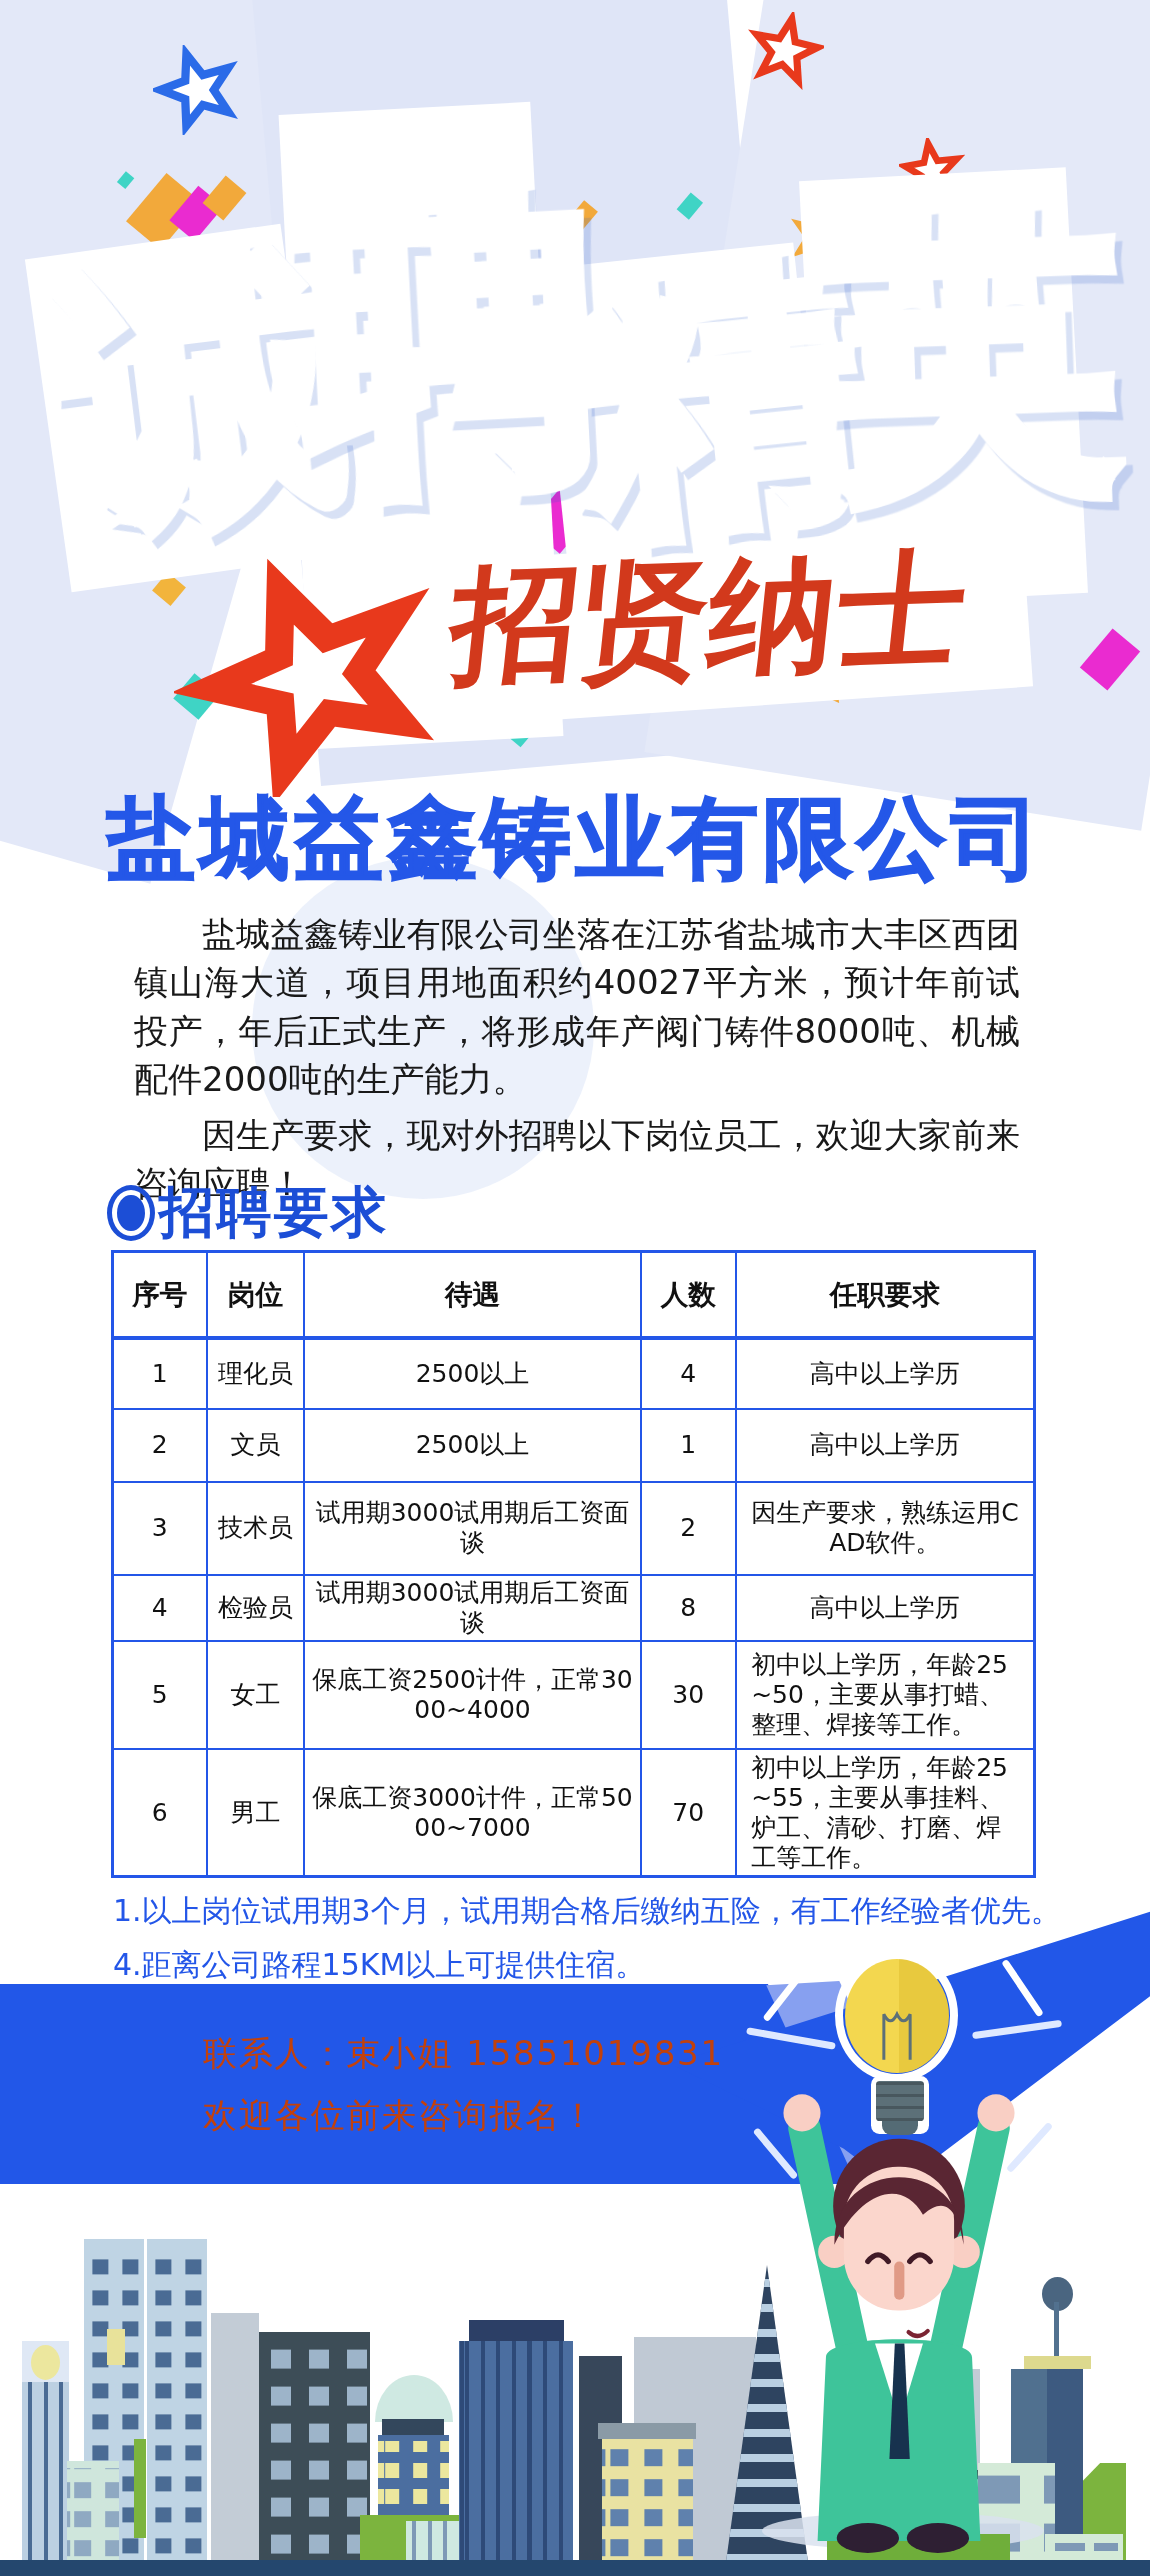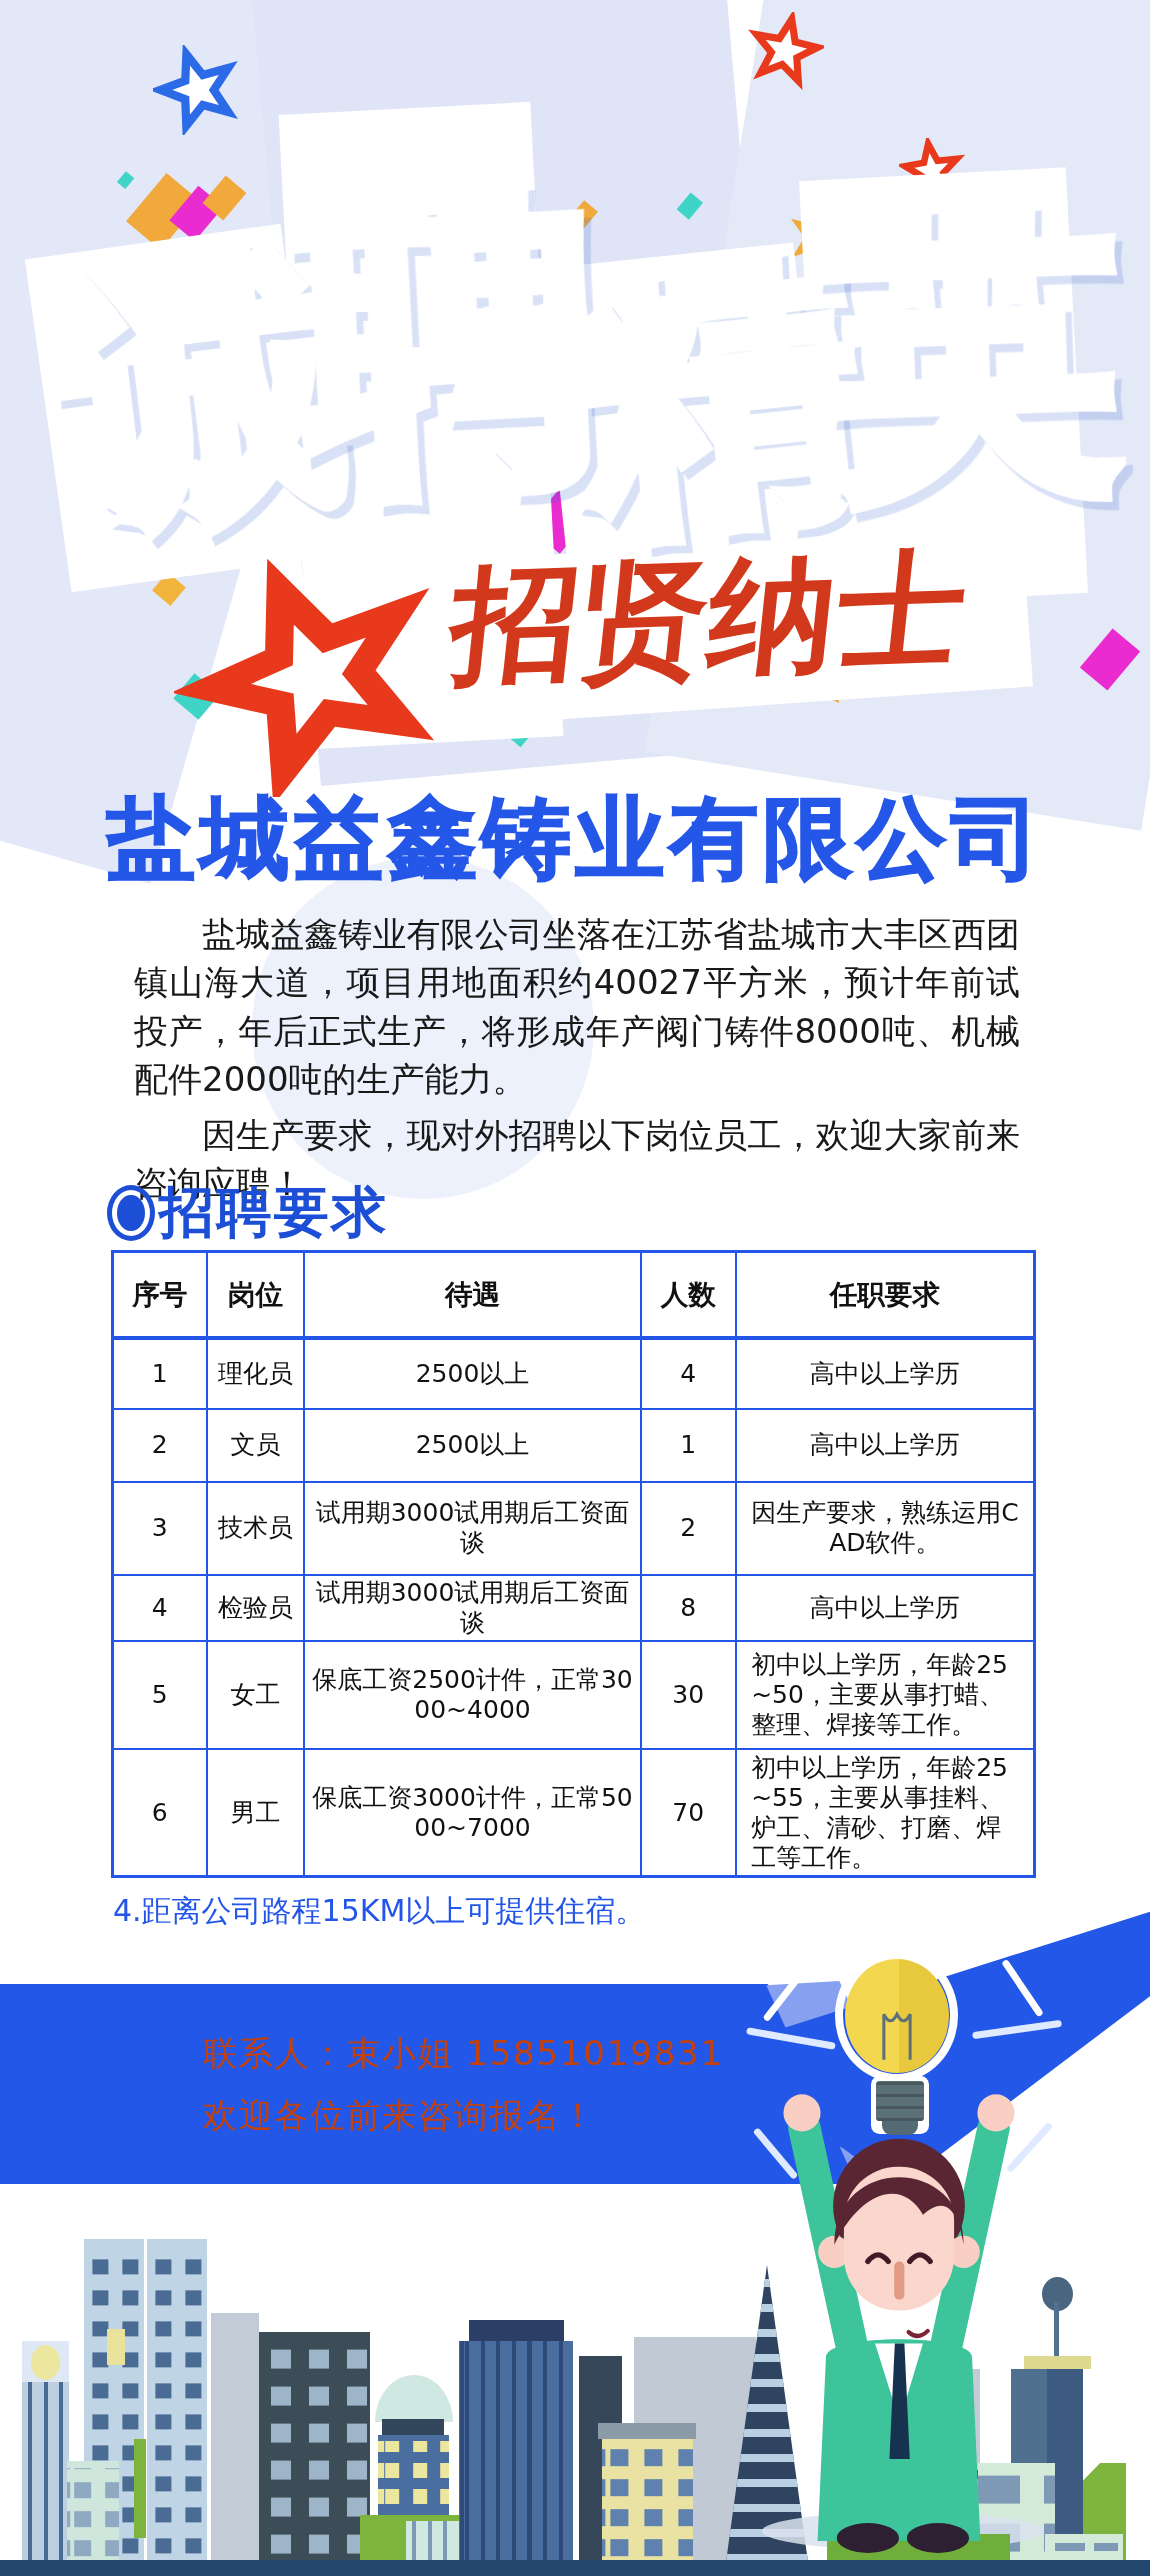--- a/index.html
+++ b/index.html
@@ -257,20 +257,21 @@
           <td>6</td>
           <td>男工</td>
           <td>保底工资3000计件，正常5000~7000</td>
           <td>70</td>
           <td class="left">初中以上学历，年龄25~55，主要从事挂料、炉工、清砂、打磨、焊工等工作。</td>
         </tr>
       </tbody>
   </table>
 
   <div class="notes">
+    <div>1.以上岗位试用期3个月，试用期合格后缴纳五险，有工作经验者优先。</div>
     <div>4.距离公司路程15KM以上可提供住宿。</div>
   </div>
 
   <div class="banner-main"></div>
   <div class="banner-side"></div>
   <div class="banner-wedge"></div>
   <div class="banner-text bt1">联系人：束小姐 15851019831</div>
   <div class="banner-text bt2">欢迎各位前来咨询报名！</div>
 
   <div class="ray" style="left:746px;top:2035px;width:90px;height:6.6px;background:#dfe9ff;transform:rotate(10deg);z-index:6"></div>

